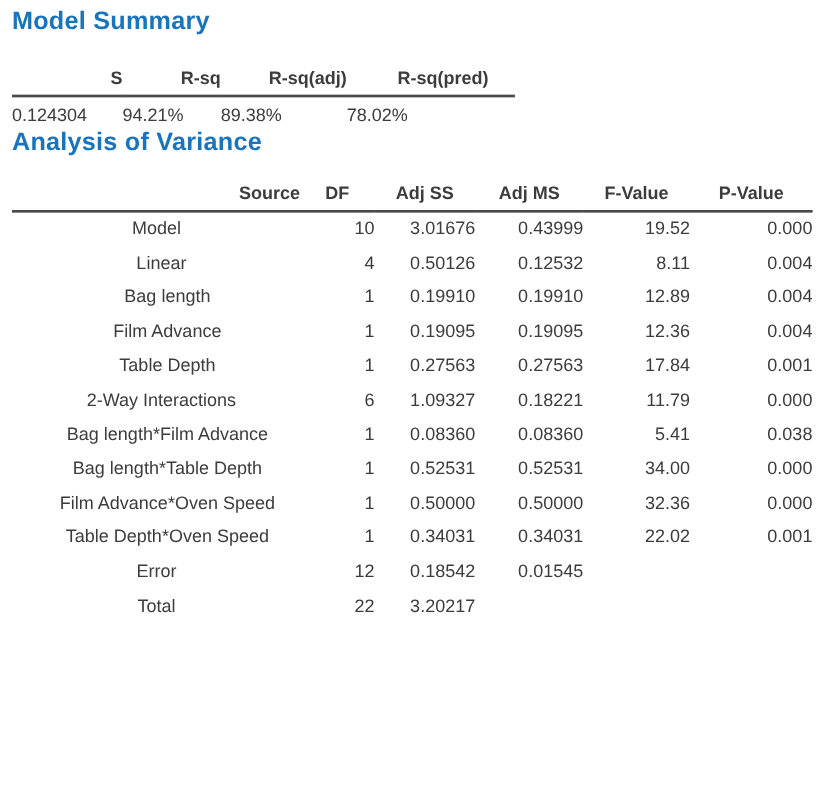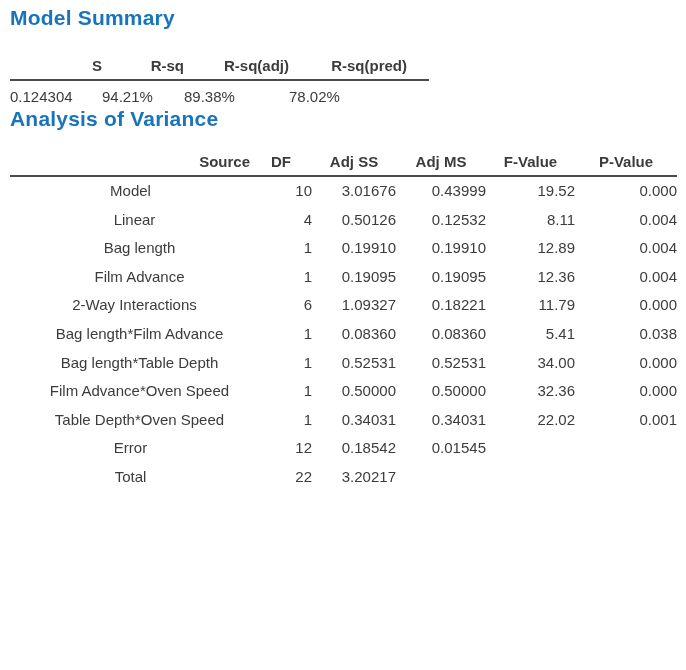--- a/index.html
+++ b/index.html
@@ -152,20 +152,28 @@
 
   <tr>
     <td class="src i2">Film Advance</td>
     <td>1</td>
     <td>0.19095</td>
     <td>0.19095</td>
     <td>12.36</td>
     <td>0.004</td>
   </tr>
 
+  <tr>
+    <td class="src i2">Table Depth</td>
+    <td>1</td>
+    <td>0.27563</td>
+    <td>0.27563</td>
+    <td>17.84</td>
+    <td>0.001</td>
+  </tr>
 
 
   <tr>
     <td class="src i1">2-Way Interactions</td>
     <td>6</td>
     <td>1.09327</td>
     <td>0.18221</td>
     <td>11.79</td>
     <td>0.000</td>
   </tr>

